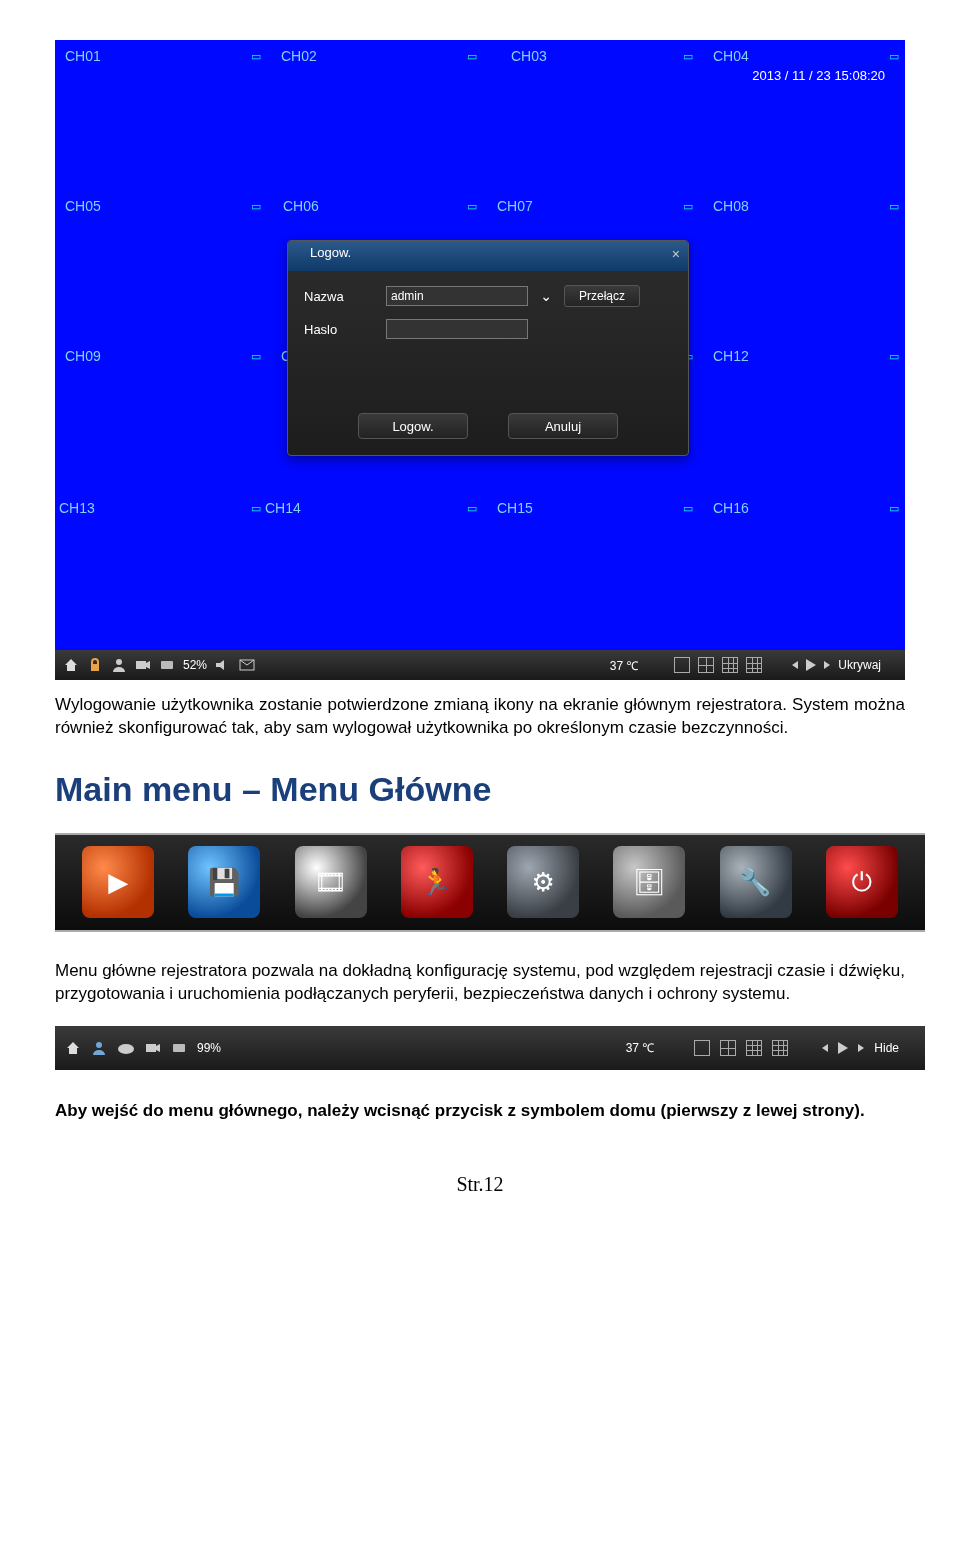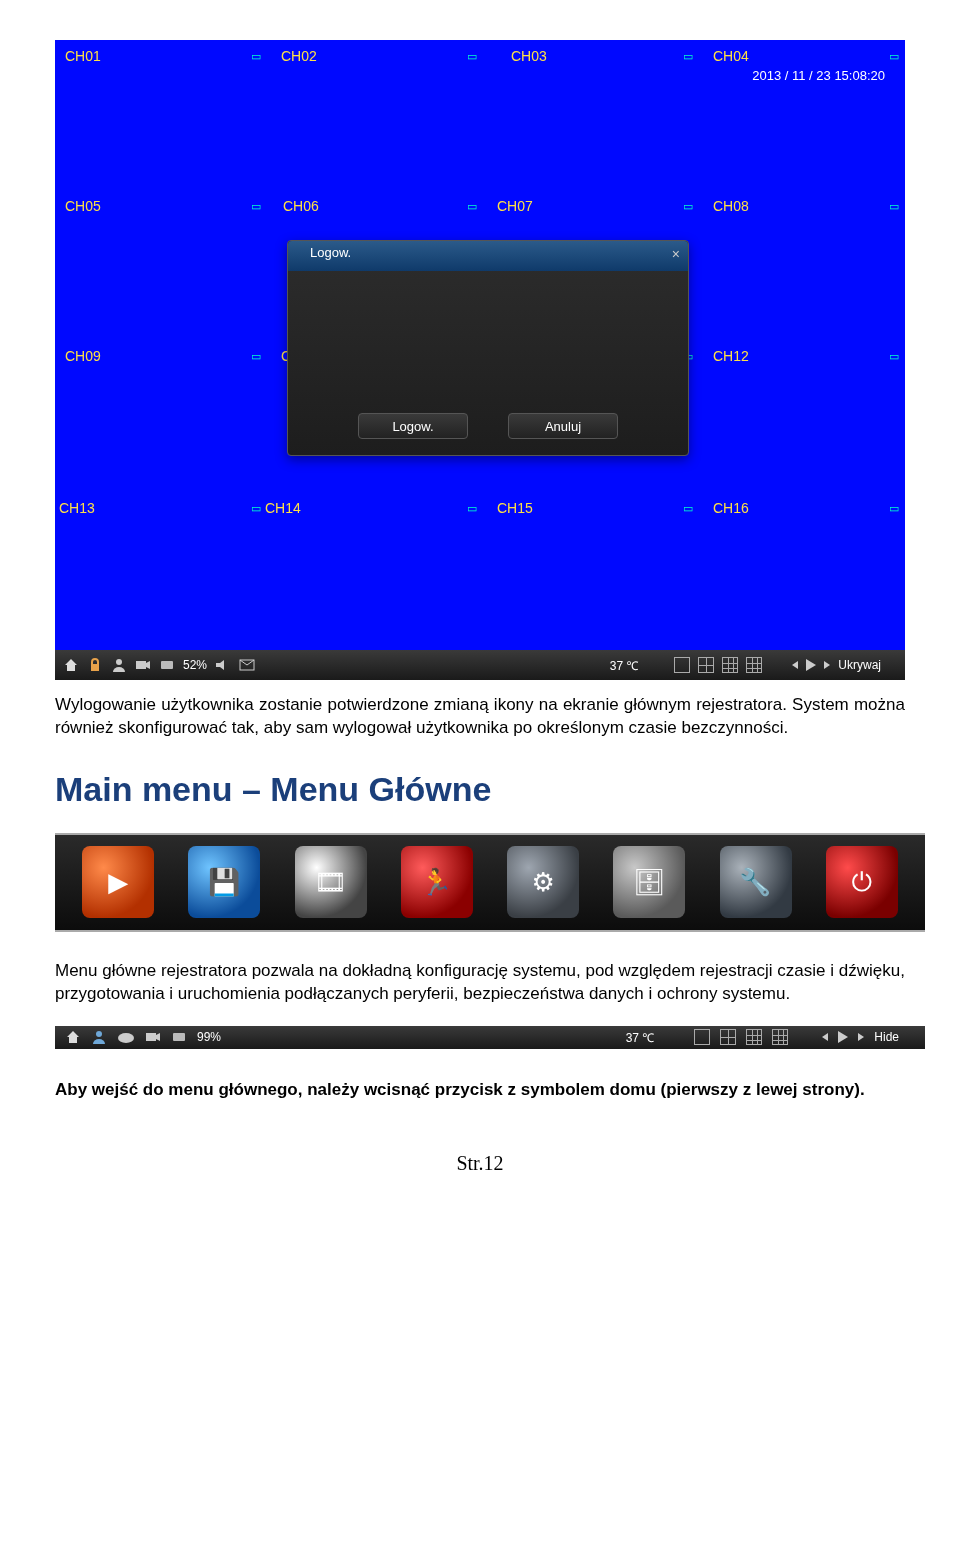--- a/index.html
+++ b/index.html
@@ -13,21 +13,21 @@
   }
   .dvr-screen {
     width: 850px;
     height: 640px;
     background: #0008ff;
     position: relative;
     margin-bottom: 14px;
   }
   .ch-label {
     position: absolute;
-    color: #fde047;
+    color: #7dd3fc;
     font-family: Arial, sans-serif;
     font-size: 14px;
   }
   .ch-icon {
     position: absolute;
     color: #00ffcc;
     font-size: 11px;
   }
   .datetime {
     position: absolute;
@@ -216,21 +216,21 @@
   .mi-save  { background: radial-gradient(circle at 30% 30%, #6fc4ff, #0b4c9a 70%); }
   .mi-film  { background: radial-gradient(circle at 30% 30%, #fff, #444 70%); }
   .mi-motion{ background: radial-gradient(circle at 30% 30%, #ff5b5b, #8b0000 70%); }
   .mi-gear  { background: radial-gradient(circle at 30% 30%, #9ea6b0, #3a3f45 70%); }
   .mi-disk  { background: radial-gradient(circle at 30% 30%, #c8c8c8, #5a5a5a 70%); }
   .mi-tools { background: radial-gradient(circle at 30% 30%, #aab2ba, #323a43 70%); }
   .mi-power { background: radial-gradient(circle at 30% 30%, #ff4b4b, #7a0000 70%); }
   .mi-label { font-size: 26px; color: #fff; }
   .taskbar2 {
     width: 850px;
-    height: 23px;
+    height: 44px;
     background: linear-gradient(#3a3a3a,#1a1a1a);
     display: flex;
     align-items: center;
     padding: 0 10px;
     gap: 10px;
     color: #fff;
     font-size: 12px;
     margin: 20px 0 30px 0;
   }
   .bold { font-weight: bold; }
@@ -282,20 +282,36 @@
     <span class="ch-icon" style="left:412px;top:462px;">▭</span>
     <span class="ch-label" style="left:442px;top:460px;">CH15</span>
     <span class="ch-icon" style="left:628px;top:462px;">▭</span>
     <span class="ch-label" style="left:658px;top:460px;">CH16</span>
     <span class="ch-icon" style="left:834px;top:462px;">▭</span>
 
     <div class="login-dialog">
       <div class="dialog-titlebar">
         <span>Logow.</span>
         <span class="dialog-close">×</span>
+      </div>
+      <div class="dialog-body">
+        <div class="dialog-row">
+          <span class="dlabel">Nazwa</span>
+          <span class="dinput-wrap">
+            <input class="dinput" value="admin" style="">
+            <span class="dchevron">⌄</span>
+          </span>
+          <button class="dswitch-btn">Przełącz</button>
+        </div>
+        <div class="dialog-row">
+          <span class="dlabel">Haslo</span>
+          <span class="dinput-wrap">
+            <input class="dinput" type="password" value="" style="">
+          </span>
+        </div>
       </div>
       <div class="dialog-buttons">
         <button class="dialog-btn">Logow.</button>
         <button class="dialog-btn">Anuluj</button>
       </div>
     </div>
 
     <div class="taskbar">
       <span>
           <svg width="16" height="16">

